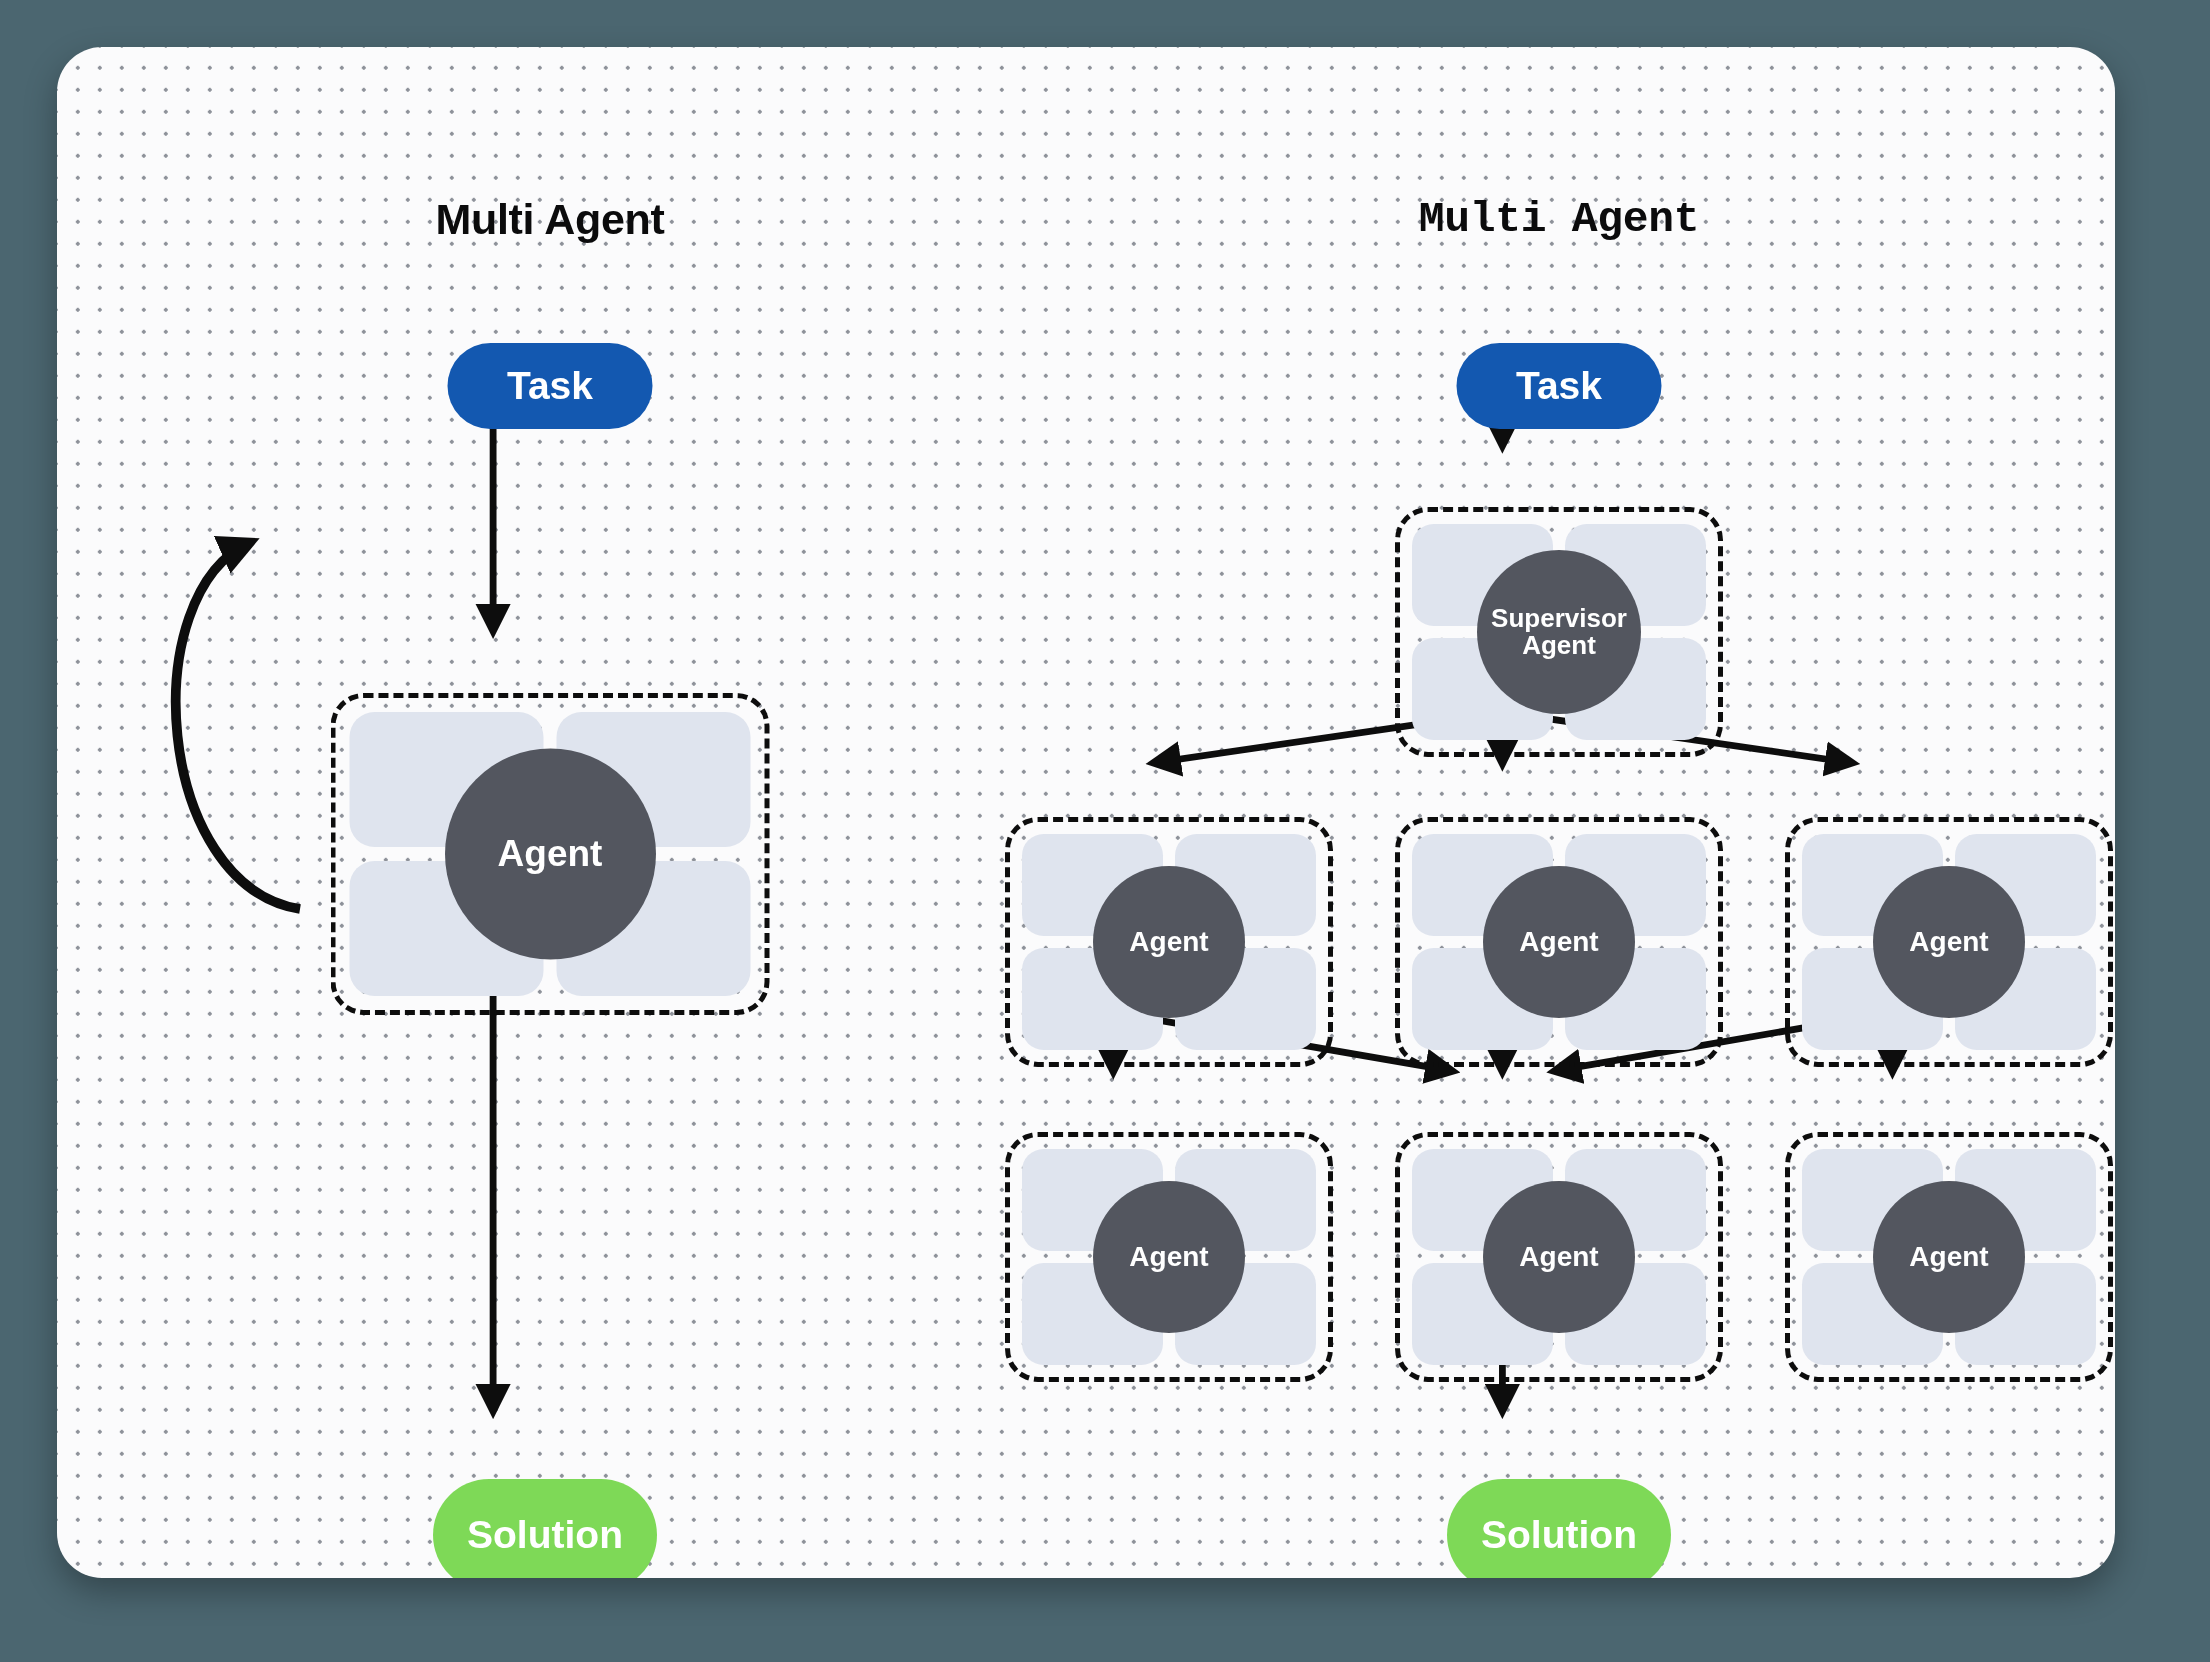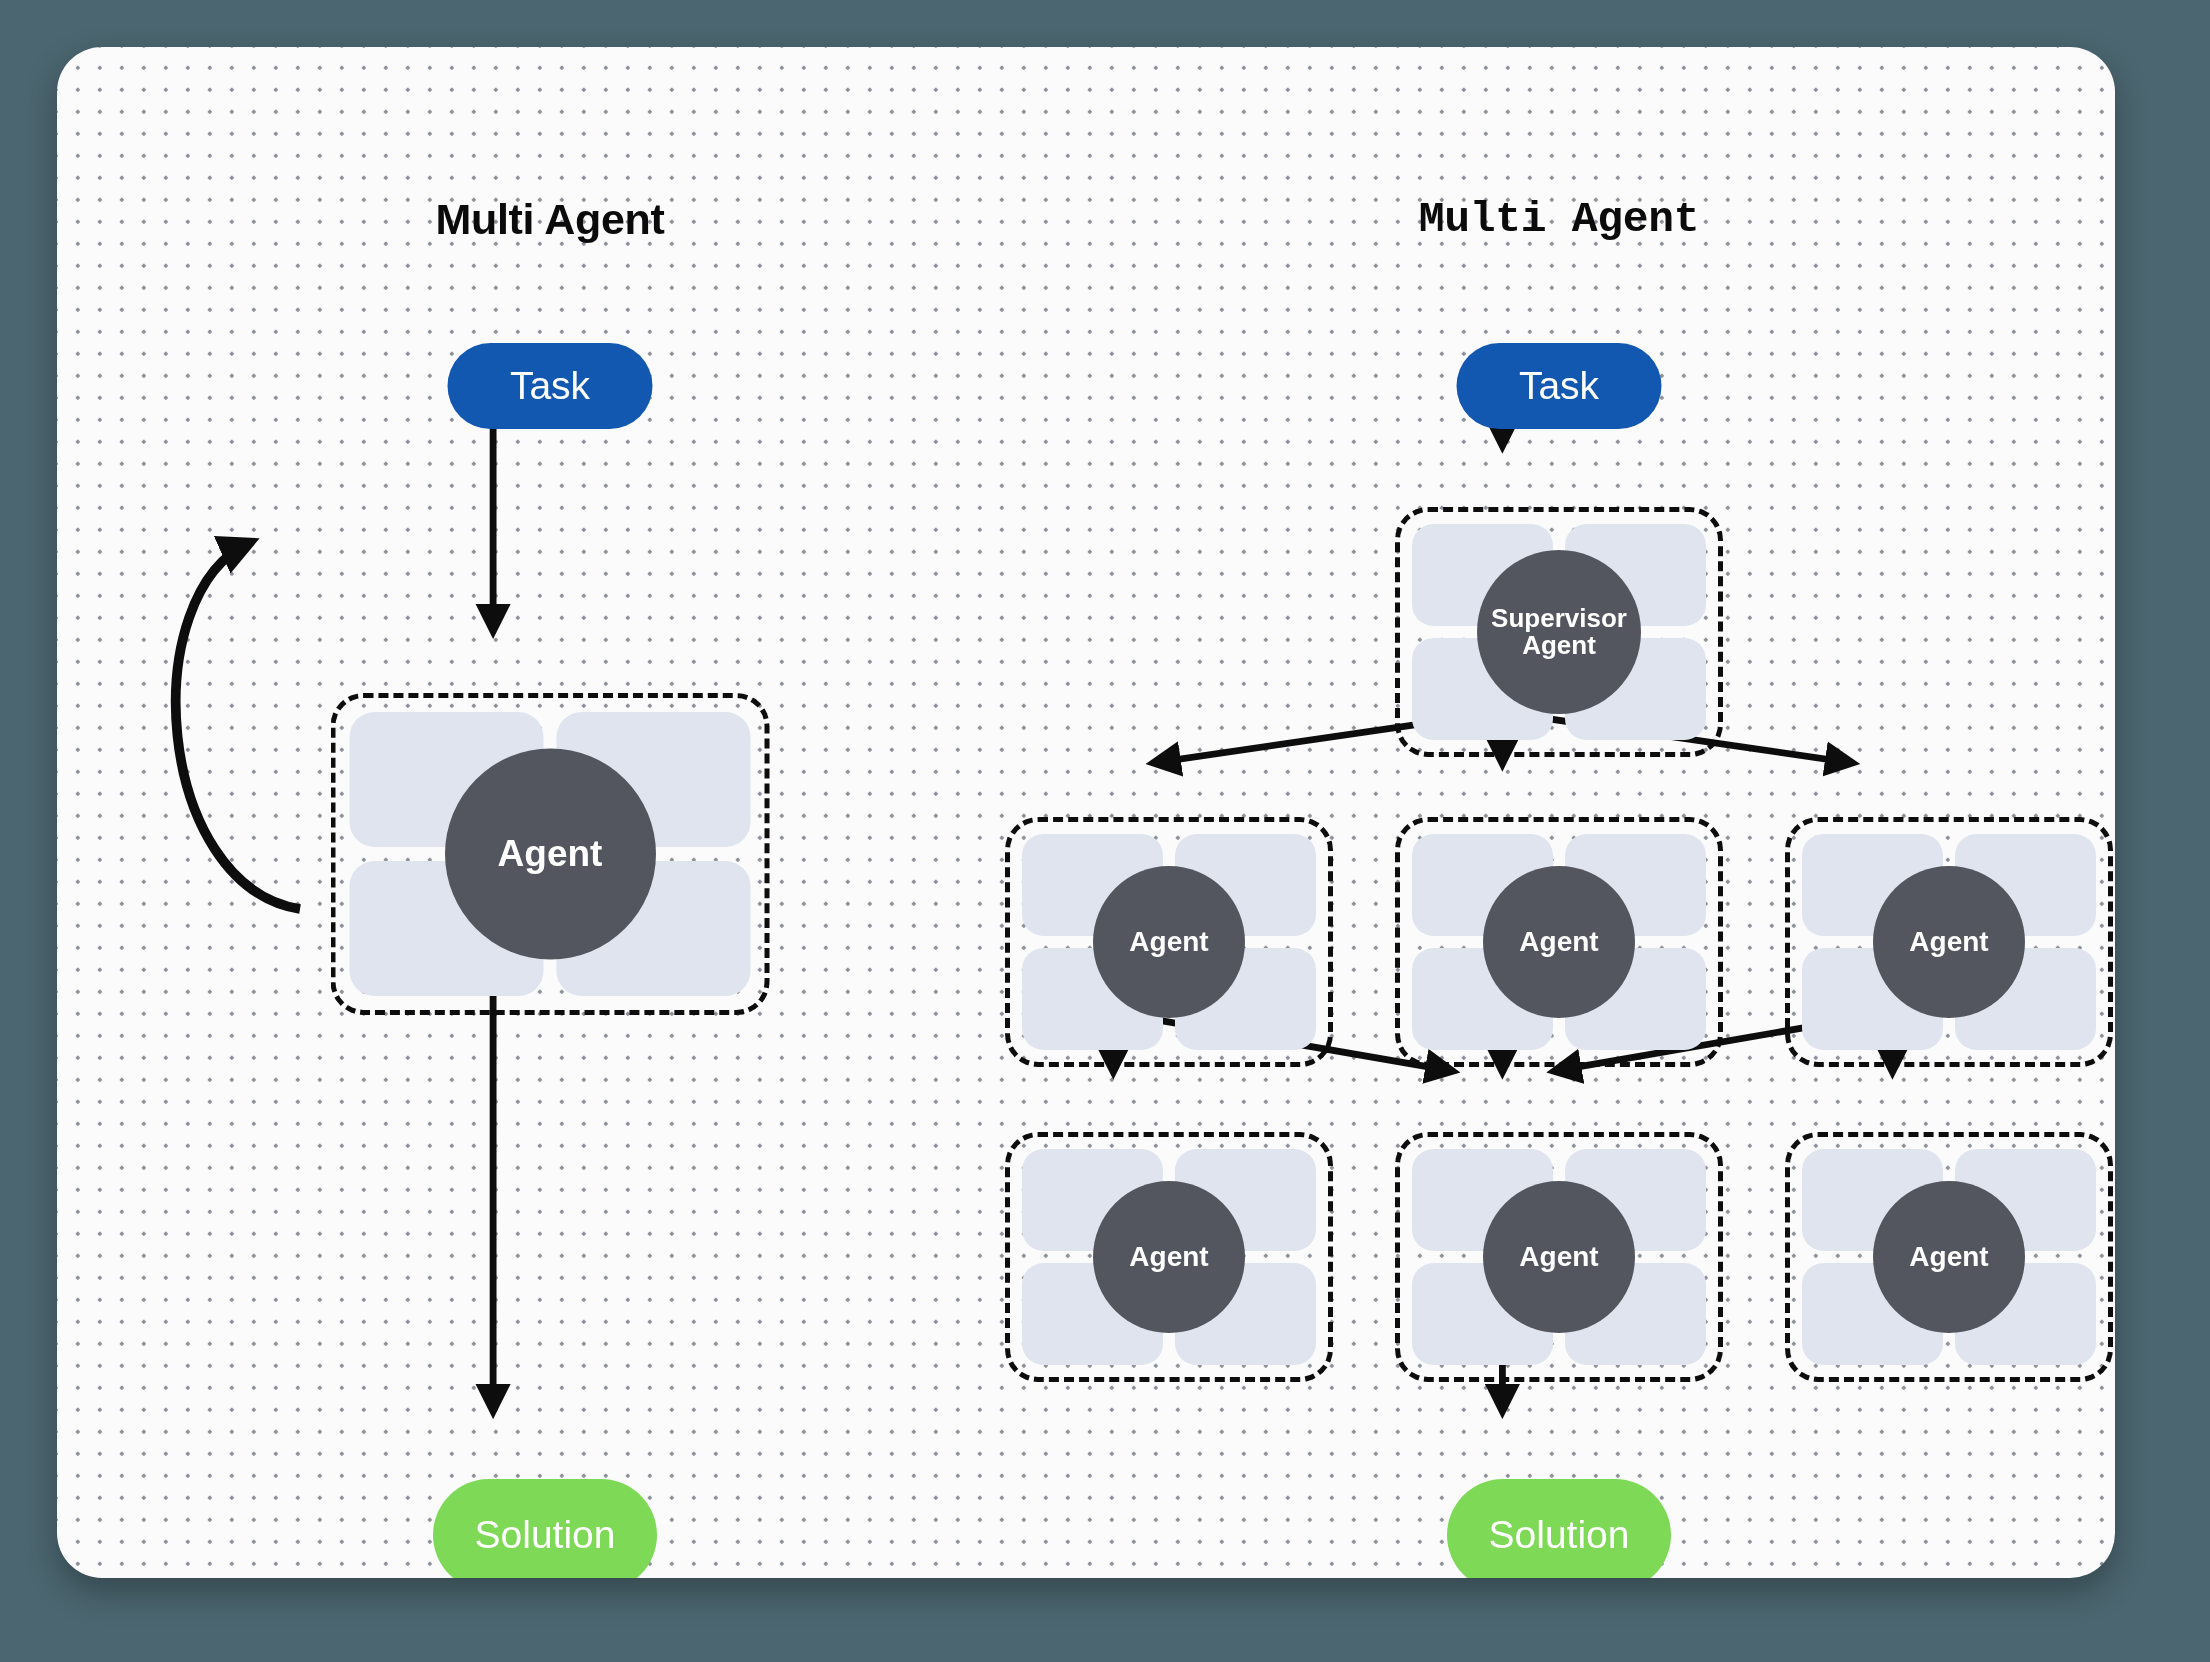--- a/index.html
+++ b/index.html
@@ -50,21 +50,21 @@
   #title-multi  { left: 1502px; top: 148px; font-family: Liberation Mono, monospace; }
 
   
   .pill {
     position: absolute;
     display: flex;
     align-items: center;
     justify-content: center;
     color: #ffffff;
     font-size: 39px;
-    font-weight: 400;
+    font-weight: 700;
     border-radius: 974px;
     transform: translateX(-50%);
     white-space: nowrap;
   }
   .pill-task {
     background: #1358b0;
     width: 205px;
     height: 86px;
   }
   .pill-solution {

